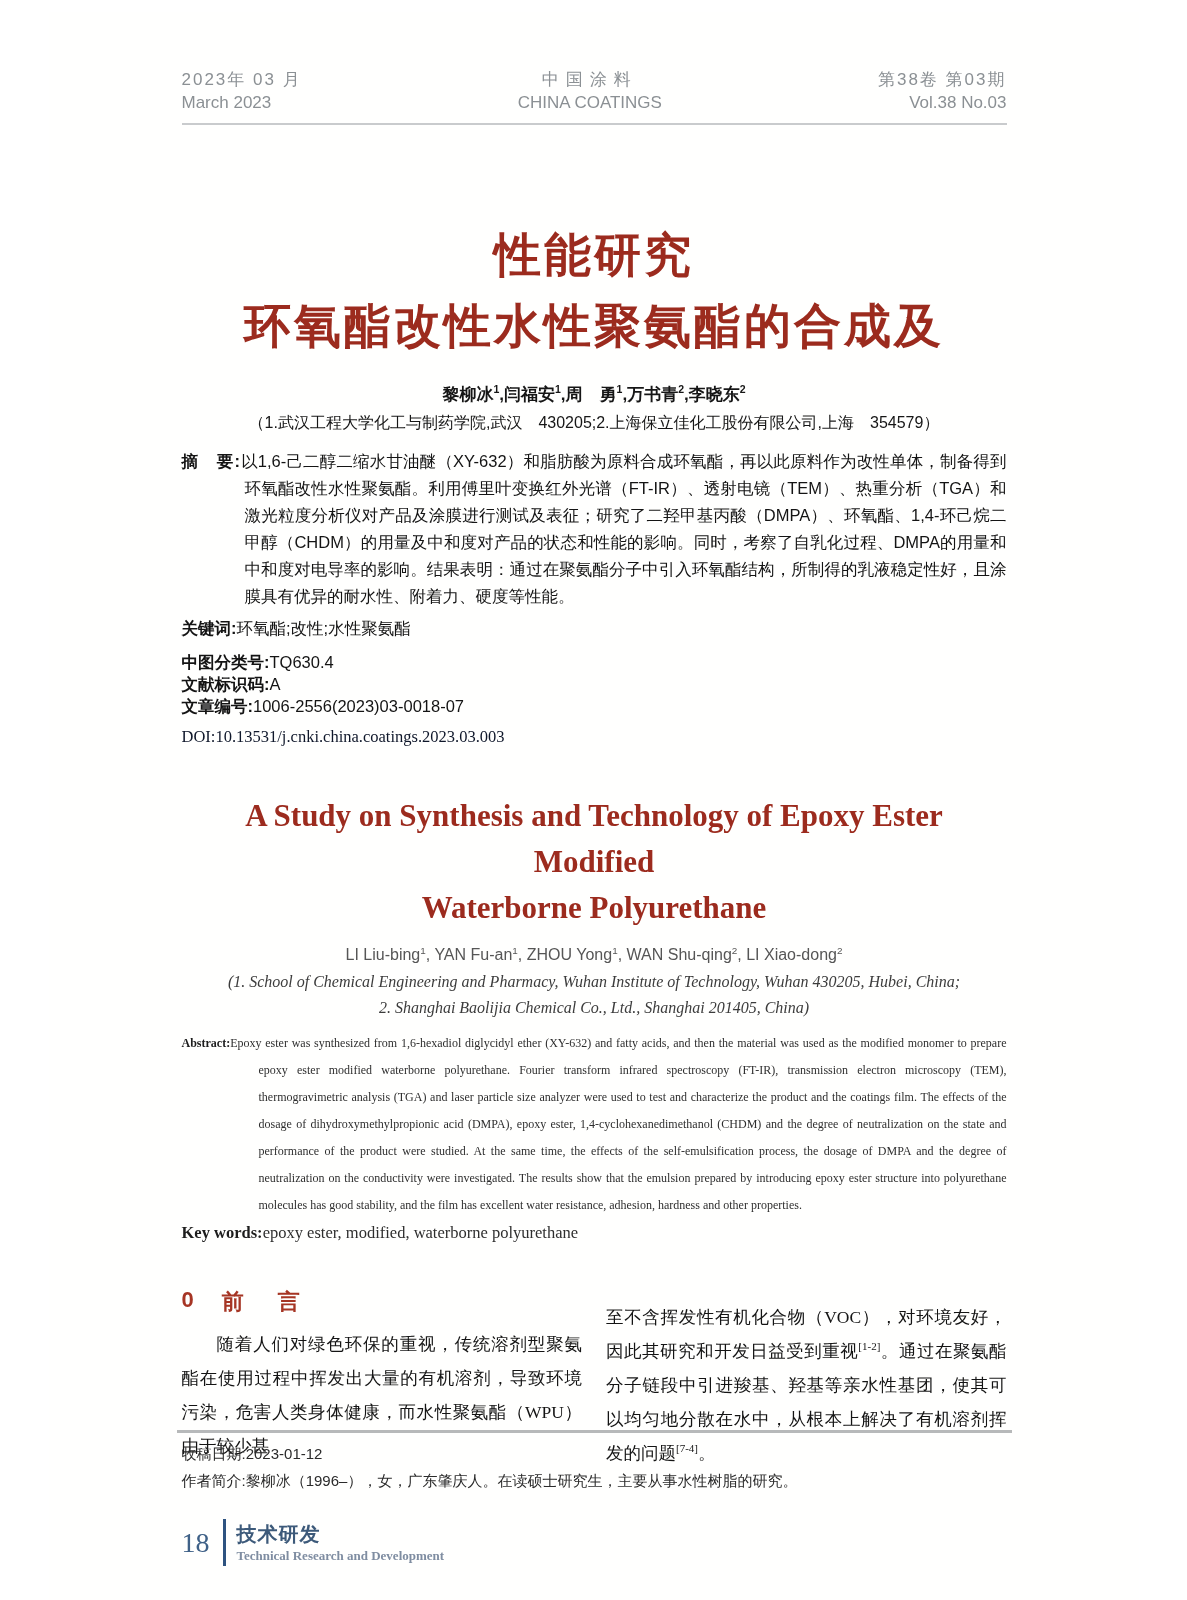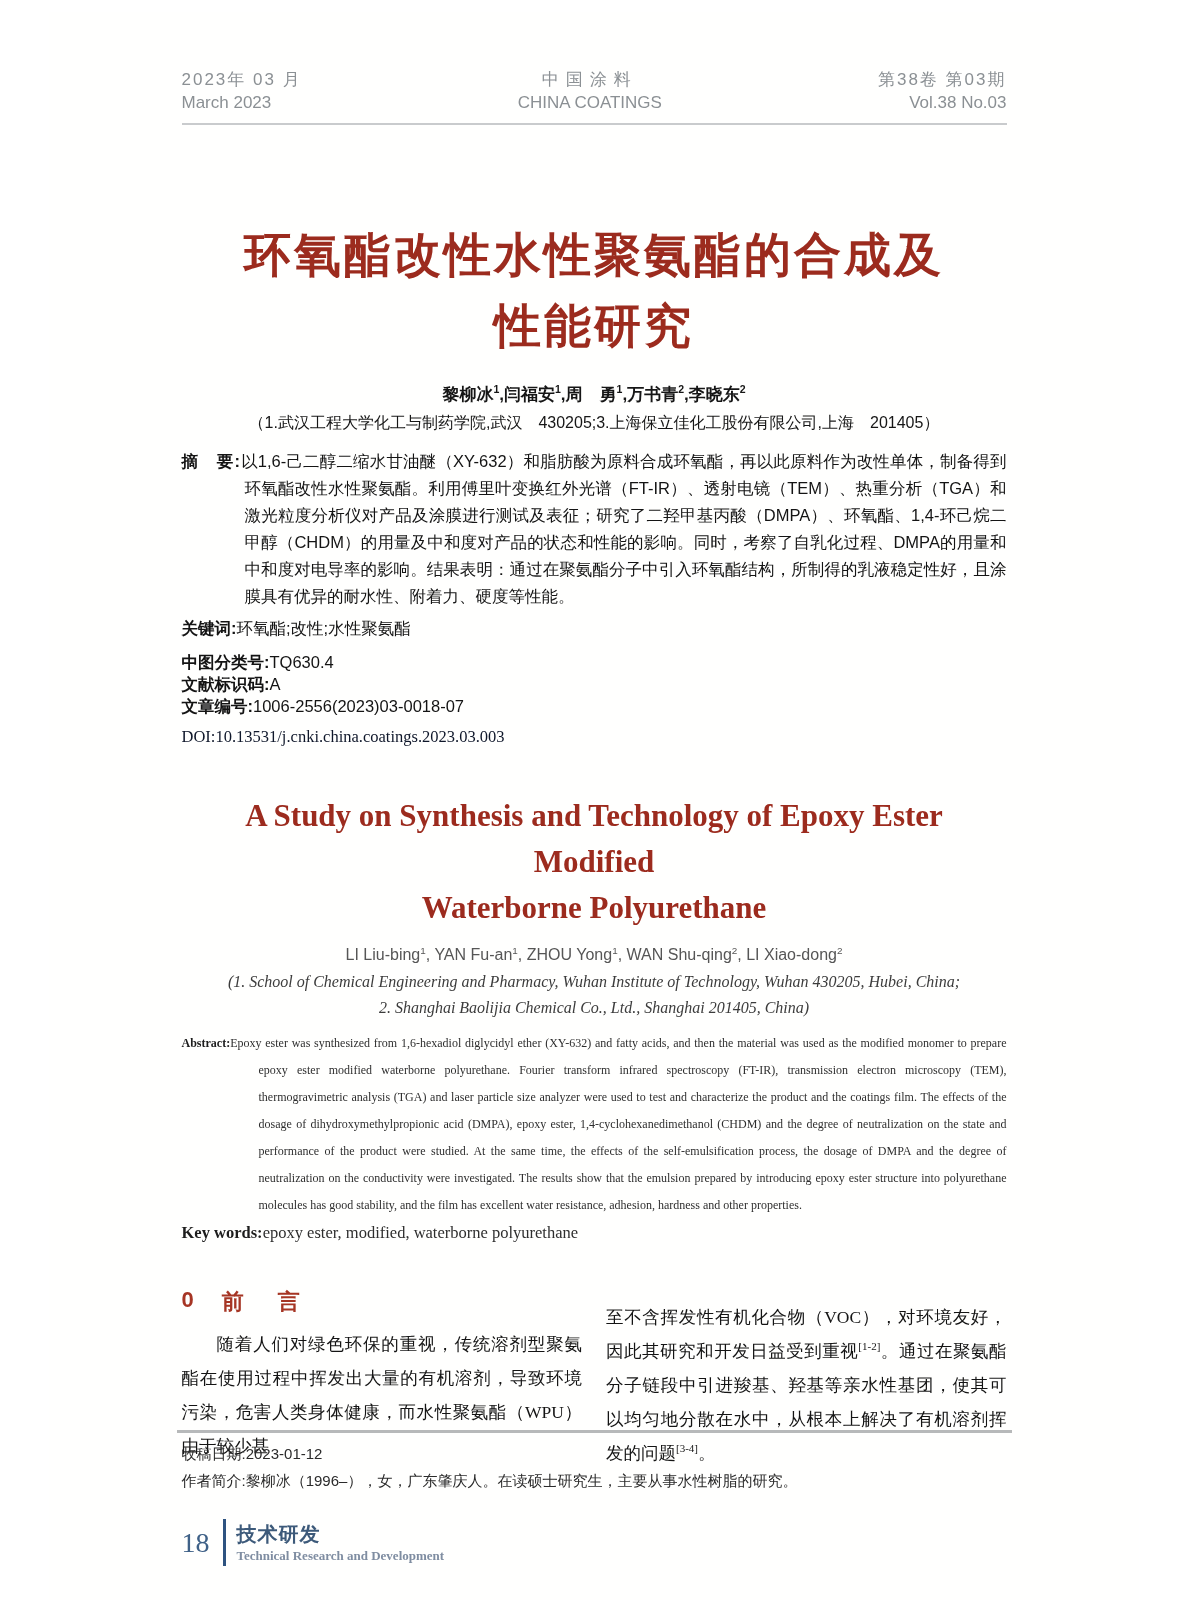--- a/index.html
+++ b/index.html
@@ -106,27 +106,27 @@
         <span class="jh-cn">中国涂料</span>
         <span>CHINA COATINGS</span>
       </div>
       <div class="jh-col jh-right">
         <span class="jh-cn">第38卷 第03期</span>
         <span>Vol.38 No.03</span>
       </div>
     </div>
 
     <h1 class="title-cn">
+      <div>性能研究</div>
       <div>环氧酯改性水性聚氨酯的合成及</div>
-      <div>性能研究</div>
     </h1>
 
     <p class="authors-cn"><span><span>黎柳冰</span><sup>1</sup></span><span><span>,闫福安</span><sup>1</sup></span><span><span>,周　勇</span><sup>1</sup></span><span><span>,万书青</span><sup>2</sup></span><span><span>,李晓东</span><sup>2</sup></span></p>
 
-    <p class="affil-cn">（1.武汉工程大学化工与制药学院,武汉　430205;3.上海保立佳化工股份有限公司,上海　201405）</p>
+    <p class="affil-cn">（1.武汉工程大学化工与制药学院,武汉　430205;2.上海保立佳化工股份有限公司,上海　354579）</p>
 
     <p class="abstract-cn"><span class="lbl">摘　要:</span><span>以1,6-己二醇二缩水甘油醚（XY-632）和脂肪酸为原料合成环氧酯，再以此原料作为改性单体，制备得到环氧酯改性水性聚氨酯。利用傅里叶变换红外光谱（FT-IR）、透射电镜（TEM）、热重分析（TGA）和激光粒度分析仪对产品及涂膜进行测试及表征；研究了二羟甲基丙酸（DMPA）、环氧酯、1,4-环己烷二甲醇（CHDM）的用量及中和度对产品的状态和性能的影响。同时，考察了自乳化过程、DMPA的用量和中和度对电导率的影响。结果表明：通过在聚氨酯分子中引入环氧酯结构，所制得的乳液稳定性好，且涂膜具有优异的耐水性、附着力、硬度等性能。</span></p>
 
     <p class="keywords-cn"><span class="lbl">关键词:</span><span>环氧酯;改性;水性聚氨酯</span></p>
 
     <div class="meta-row">
       <span class="meta-item meta-1"><span class="lbl">中图分类号:</span><span>TQ630.4</span></span>
       <span class="meta-item meta-2"><span class="lbl">文献标识码:</span><span>A</span></span>
       <span class="meta-item meta-3"><span class="lbl">文章编号:</span><span>1006-2556(2023)03-0018-07</span></span>
     </div>
@@ -151,21 +151,21 @@
 
     <div class="intro-columns">
       <div class="col col-left">
         <h3 class="section-heading">
             <span class="num">0</span>
             <span class="ttl">前　言</span>
           </h3>
         <p class="intro-p">随着人们对绿色环保的重视，传统溶剂型聚氨酯在使用过程中挥发出大量的有机溶剂，导致环境污染，危害人类身体健康，而水性聚氨酯（WPU）由于较少甚</p>
       </div>
       <div class="col col-right">
-        <p class="intro-p"><span><span>至不含挥发性有机化合物（VOC），对环境友好，因此其研究和开发日益受到重视</span><sup>[1-2]</sup></span><span><span>。通过在聚氨酯分子链段中引进羧基、羟基等亲水性基团，使其可以均匀地分散在水中，从根本上解决了有机溶剂挥发的问题</span><sup>[3-4]</sup></span><span><span>。</span></span></p>
+        <p class="intro-p"><span><span>至不含挥发性有机化合物（VOC），对环境友好，因此其研究和开发日益受到重视</span><sup>[1-2]</sup></span><span><span>。通过在聚氨酯分子链段中引进羧基、羟基等亲水性基团，使其可以均匀地分散在水中，从根本上解决了有机溶剂挥发的问题</span><sup>[7-4]</sup></span><span><span>。</span></span></p>
       </div>
     </div>
   </div>
 
   <div class="bottom-block">
     <div class="footnote-rule"></div>
     <div class="footnotes">
       <div><span>收稿日期:</span><span>2023-01-12</span></div>
       <div><span>作者简介:</span><span>黎柳冰（1996–），女，广东肇庆人。在读硕士研究生，主要从事水性树脂的研究。</span></div>
     </div>

